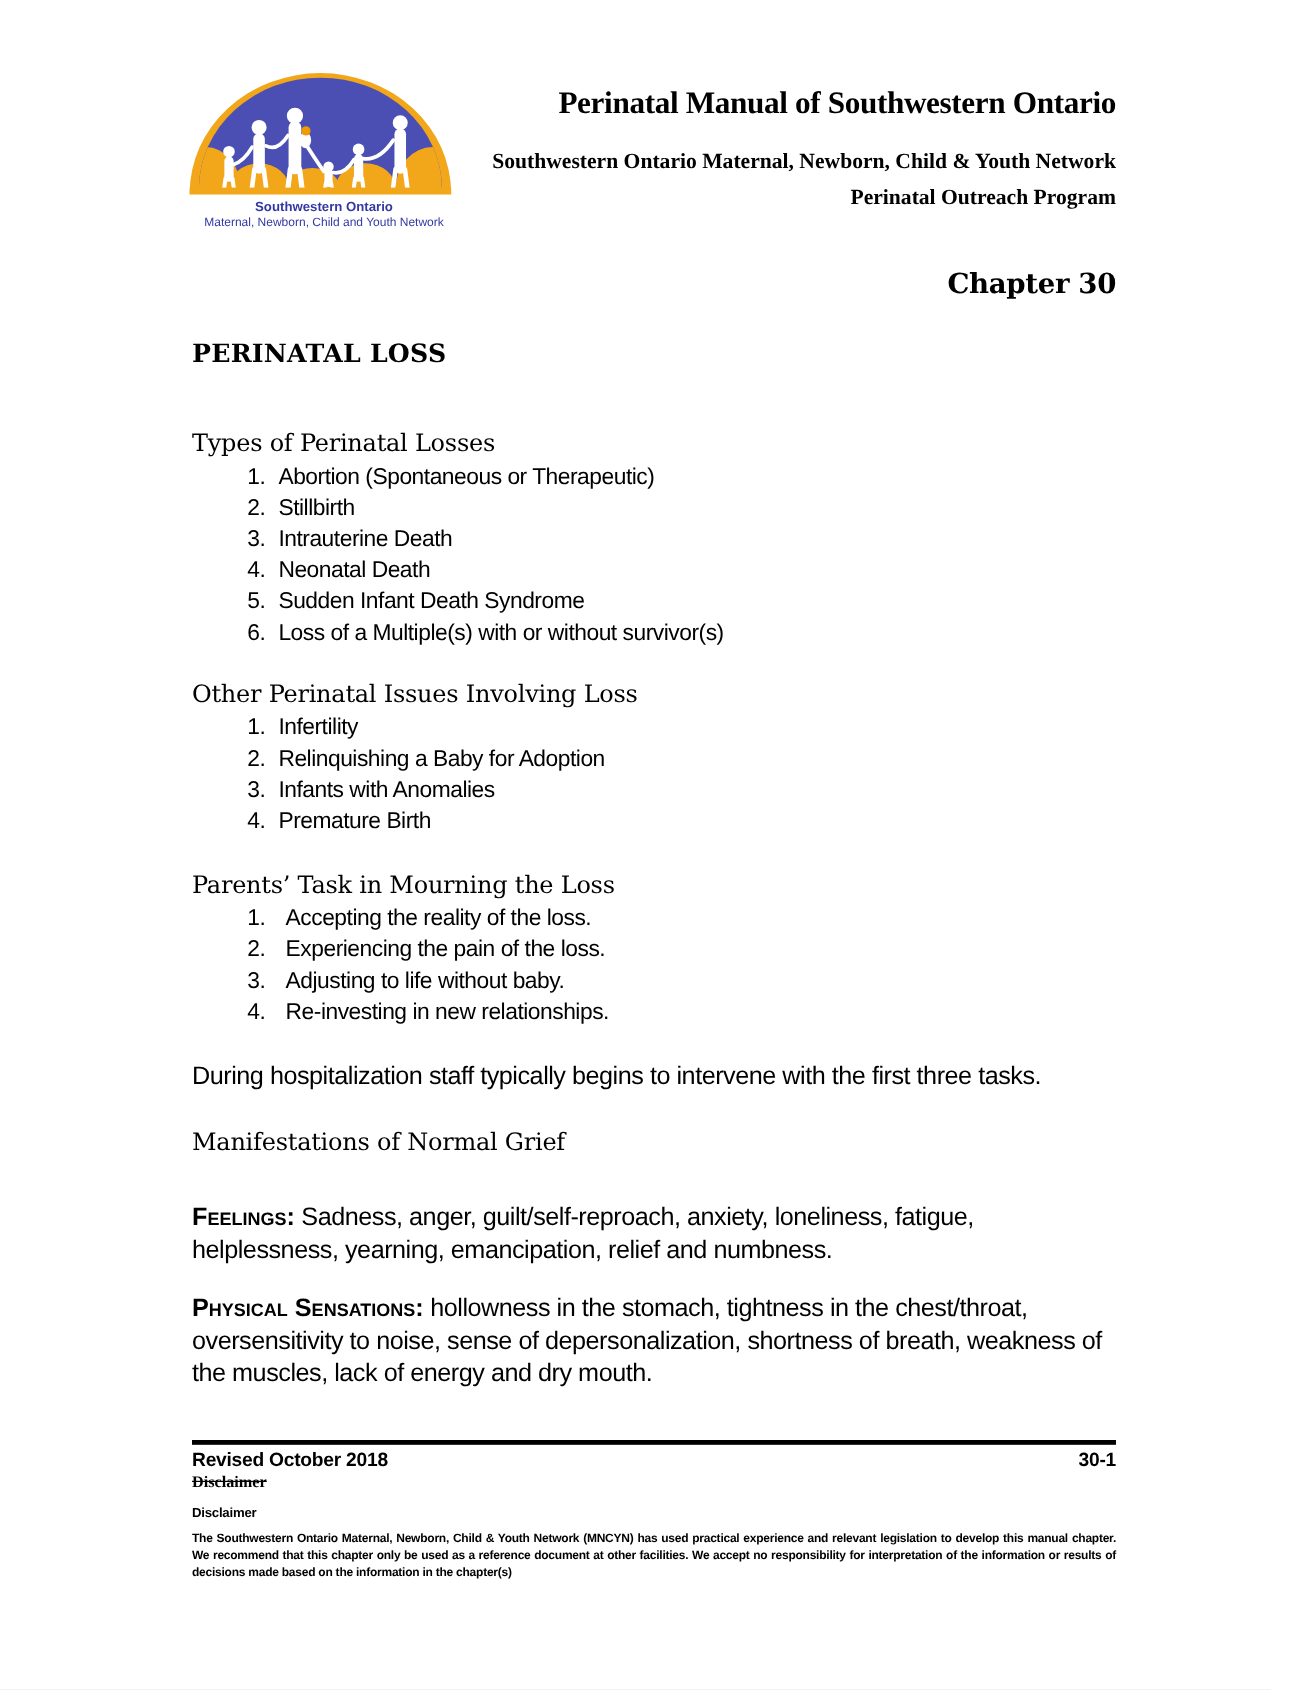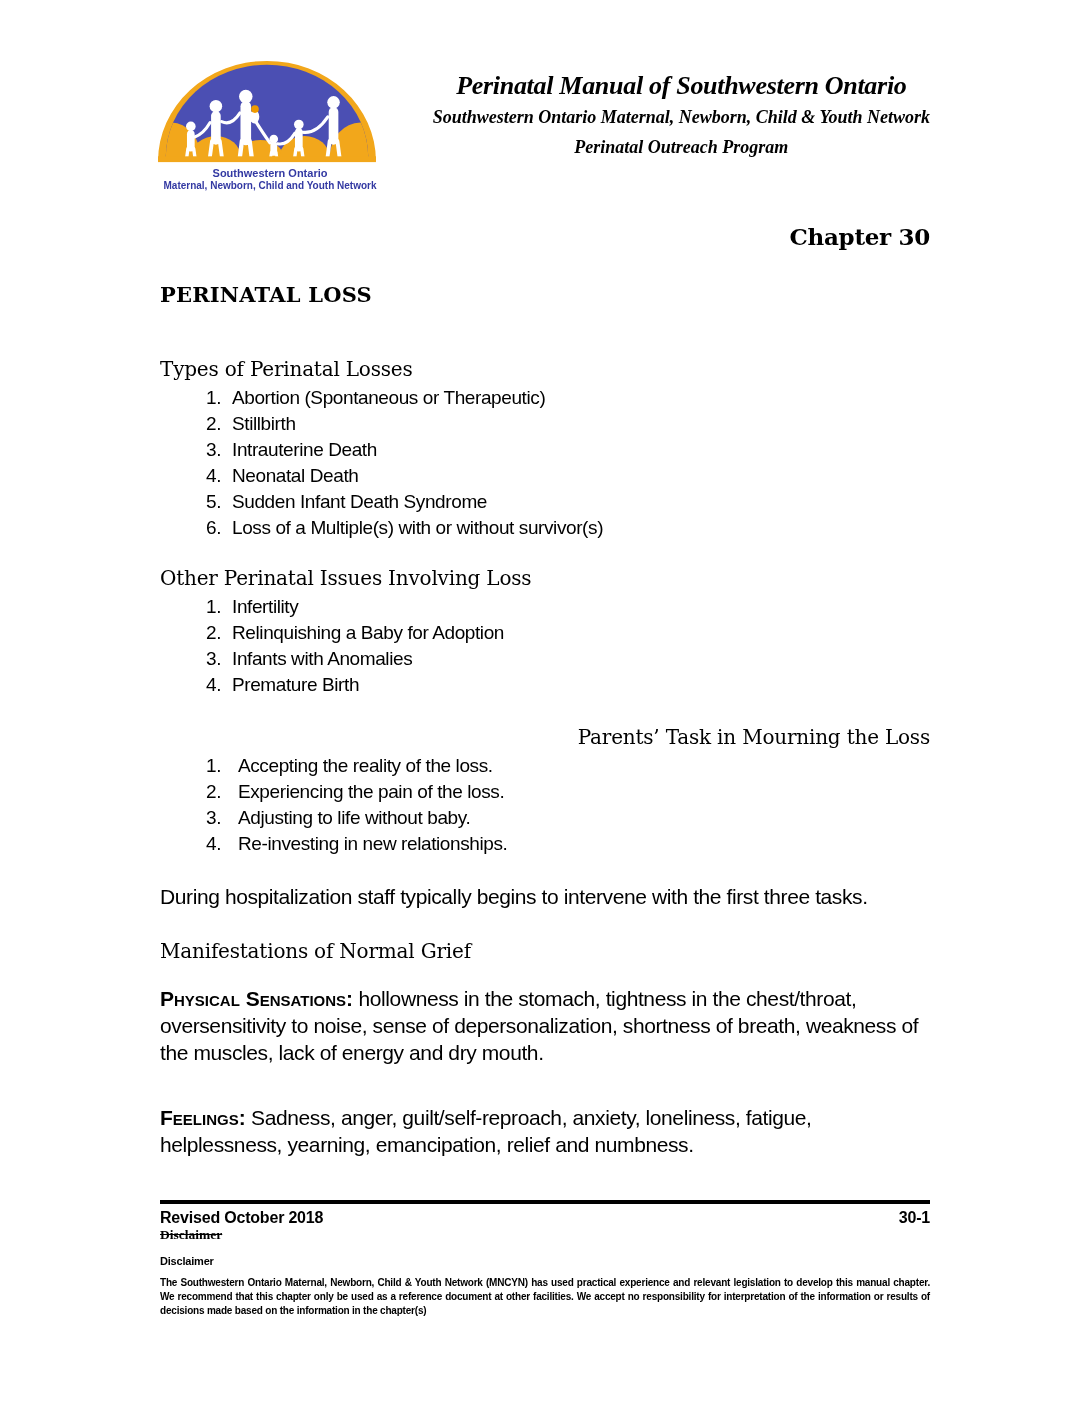--- a/index.html
+++ b/index.html
@@ -15,51 +15,51 @@
     color: #000000;
     overflow: hidden;
   }
 
   
   .header { display: flex; justify-content: space-between; align-items: flex-start; }
   .logo-block { width: 232px; flex: 0 0 auto; margin-left: -6px; }
   .logo-block svg { display: block; }
   .logo-captions { text-align: center; margin-top: 2px; line-height: 1.15; }
   .logo-cap1 { font-size: 11px; font-weight: 700; color: #3339a2; }
-  .logo-cap2 { font-size: 10px; font-weight: 700; color: #3339a2; white-space: nowrap; }
-
-  .header-text { text-align: center; margin-top: 14px; font-style: italic; }
+  .logo-cap2 { font-size: 10px; font-weight: 400; color: #3339a2; white-space: nowrap; }
+
+  .header-text { text-align: right; margin-top: 14px; }
   .header-title {
     font-family: "Liberation Serif", serif;
     font-weight: 700; font-size: 26px; line-height: 30px; letter-spacing: -0.3px;
   }
   .header-sub {
     font-family: "Liberation Serif", serif;
-    font-weight: 700; font-size: 18px; line-height: 23px; margin-top: 5px;
+    font-weight: 700; font-size: 18px; line-height: 23px; margin-top: 22px;
   }
   .header-mncyn { font-family: "Liberation Serif", serif; font-weight: 700; font-size: 18px; line-height: 23px; }
   .header-program { font-family: "Liberation Serif", serif; font-weight: 700; font-size: 18px; line-height: 22px; margin-top: 7px; }
 
   
   .chapter {
     text-align: right; font-family: "DejaVu Serif", serif;
     font-weight: 700; font-size: 23px; margin-top: 32px; letter-spacing: -0.3px;
   }
   .doc-title {
     font-family: "DejaVu Serif", serif; font-weight: 700; font-size: 21px;
     margin-top: 32px; letter-spacing: 0.2px;
   }
 
   .sec-heading {
     font-family: "DejaVu Serif", serif; font-weight: 400; font-size: 20px;
     letter-spacing: -0.2px;
   }
   .mt-types { margin-top: 50px; }
   .mt-other { margin-top: 25px; }
-  .mt-tasks { margin-top: 27px; text-align: right; }
+  .mt-tasks { margin-top: 27px; }
   .mt-grief { margin-top: 29px; }
 
   ol.doc-list {
     margin-top: 4px;
     padding-left: 66px;
     font-size: 19px; line-height: 26px; letter-spacing: -0.4px;
   }
   ol.doc-list li { padding-left: 6px; }
   ol.doc-list li::marker { font-size: 19px; }
   ol.tasks li { padding-left: 12px; }
@@ -193,23 +193,23 @@
     <li>Accepting the reality of the loss.</li>
     <li>Experiencing the pain of the loss.</li>
     <li>Adjusting to life without baby.</li>
     <li>Re-investing in new relationships.</li>
   </ol>
 
   <p class="body-para">During hospitalization staff typically begins to intervene with the first three tasks.</p>
 
   <h2 class="sec-heading mt-grief">Manifestations of Normal Grief</h2>
 
+  <p class="body-para mt-feelings"><span class="sc">Feelings:</span><span> Sadness, anger, guilt/self-reproach, anxiety, loneliness, fatigue, helplessness, yearning, emancipation, relief and numbness.</span></p>
+
   <p class="body-para mt-physical"><span class="sc">Physical Sensations:</span><span> hollowness in the stomach, tightness in the chest/throat, oversensitivity to noise, sense of depersonalization, shortness of breath, weakness of the muscles, lack of energy and dry mouth.</span></p>
-
-  <p class="body-para mt-feelings"><span class="sc">Feelings:</span><span> Sadness, anger, guilt/self-reproach, anxiety, loneliness, fatigue, helplessness, yearning, emancipation, relief and numbness.</span></p>
 
   <div class="footer">
     <div class="footer-rule"></div>
     <div class="footer-row">
       <span class="footer-revised">Revised October 2018</span>
       <span class="footer-page">30-1</span>
     </div>
     <div class="footer-disclaimer-struck">Disclaimer</div>
     <div class="footer-disclaimer-label">Disclaimer</div>
     <div class="footer-disclaimer-text">The Southwestern Ontario Maternal, Newborn, Child &amp; Youth Network (MNCYN) has used practical experience and relevant legislation to develop this manual chapter. We recommend that this chapter only be used as a reference document at other facilities. We accept no responsibility for interpretation of the information or results of decisions made based on the information in the chapter(s)</div>

